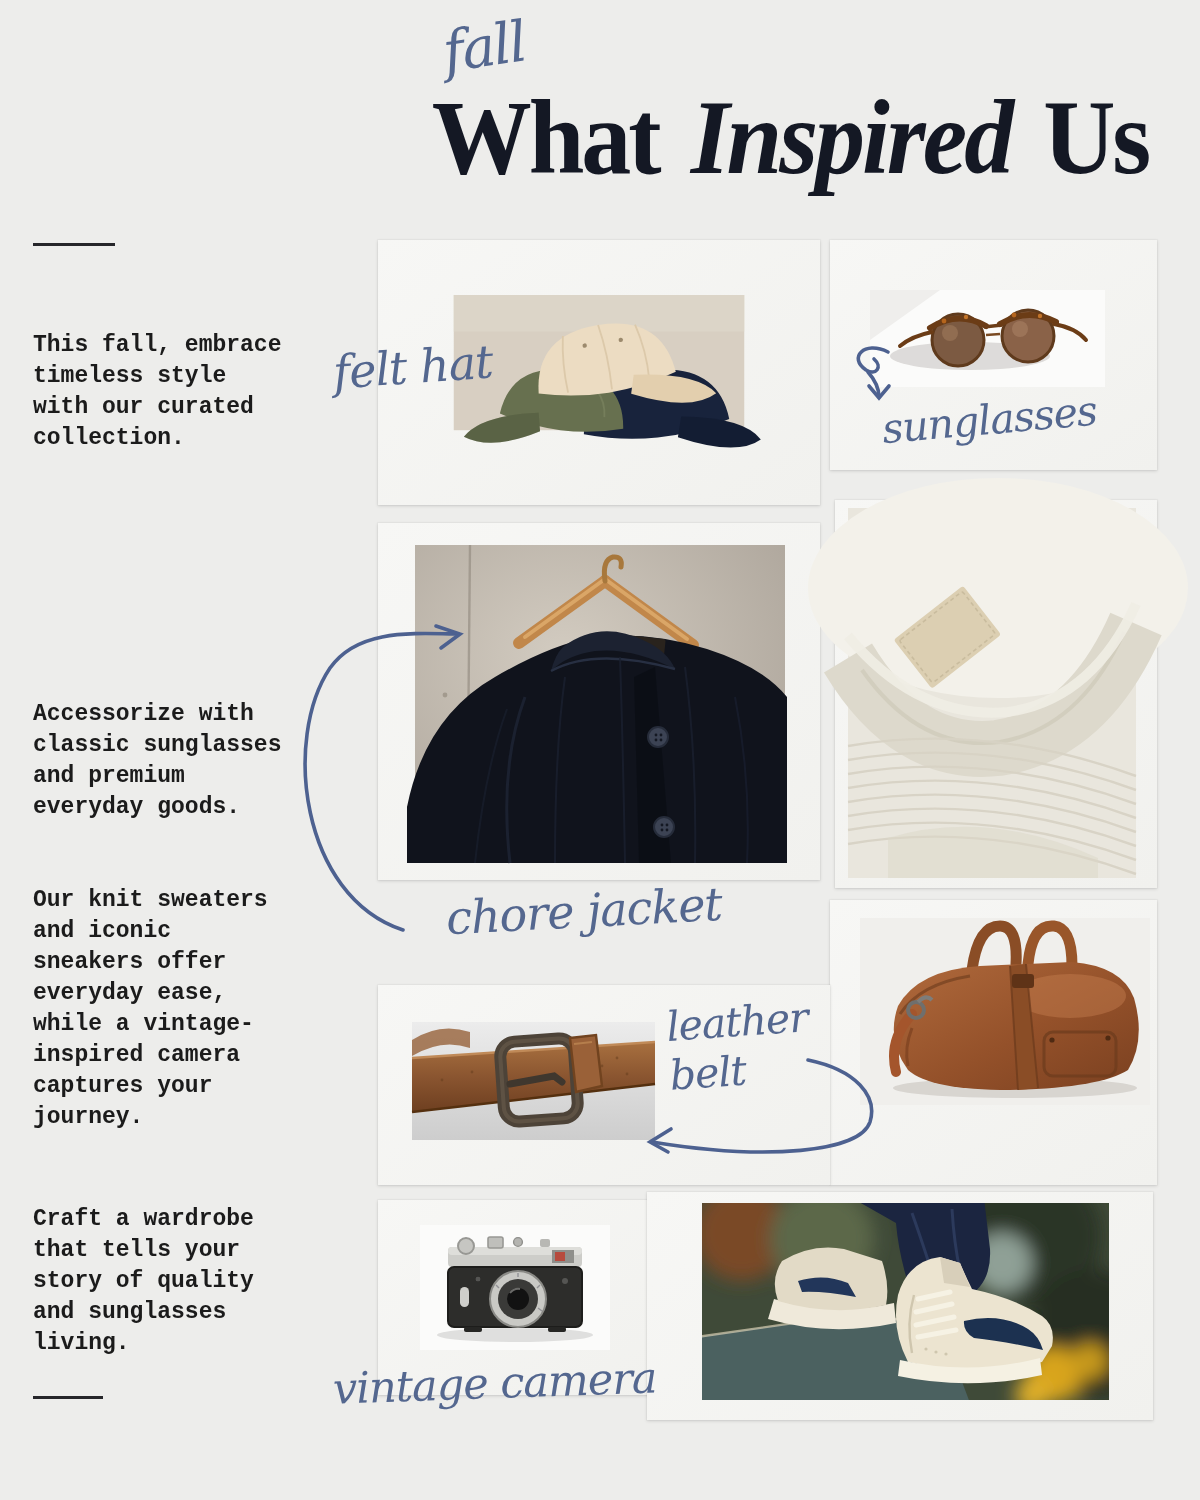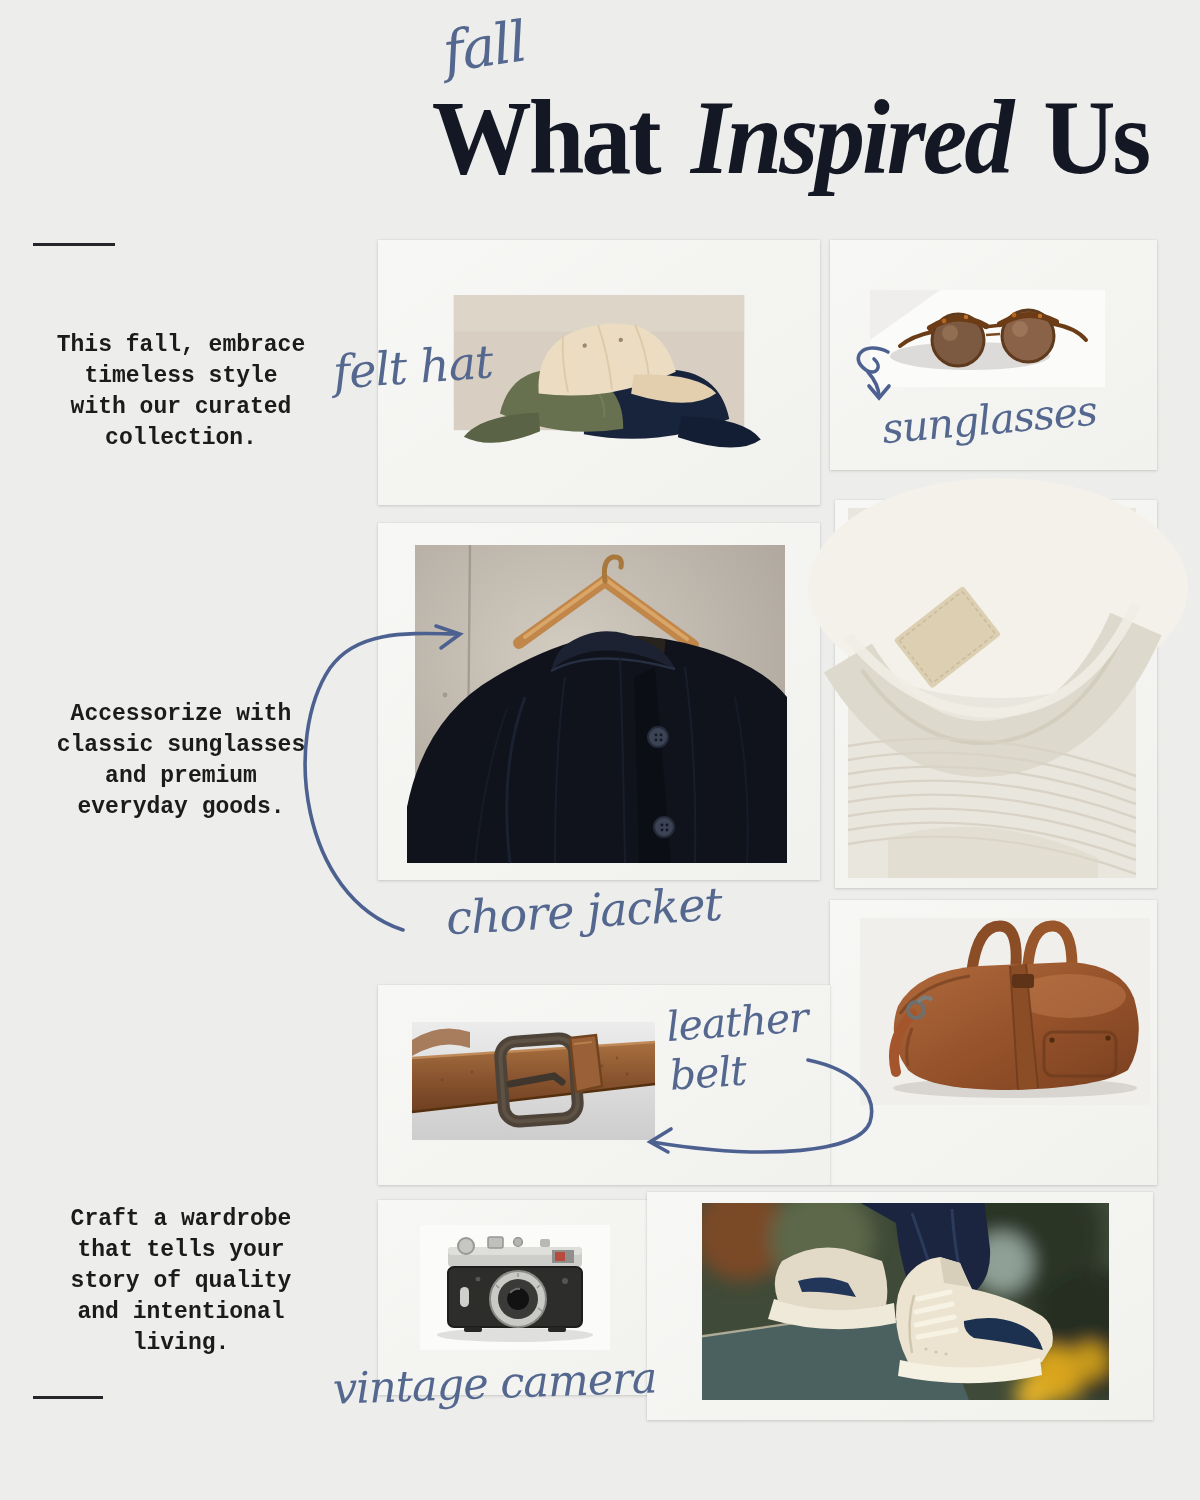--- a/index.html
+++ b/index.html
@@ -12,21 +12,21 @@
   .title{position:absolute;left:390px;top:82px;width:800px;text-align:center;margin:0;
          font-family:"Liberation Serif",serif;font-weight:700;font-size:100px;line-height:1.05;
          color:#141824;letter-spacing:-3px;transform:scaleY(1.06);transform-origin:top center;z-index:10;}
   .title em{font-style:italic;margin:0 .1em;}
   
   .dash{position:absolute;height:3px;background:#26262a;z-index:5;}
   .dash.top{left:33px;top:243px;width:82px;}
   .dash.bottom{left:33px;top:1396px;width:70px;}
   .typeblock{position:absolute;left:33px;width:296px;margin:0;
              font-family:"Liberation Mono","DejaVu Sans Mono",monospace;font-weight:700;
-             font-size:23px;line-height:31px;color:#1b1b1b;white-space:pre-line;z-index:5;text-align:center;}
+             font-size:23px;line-height:31px;color:#1b1b1b;white-space:pre-line;z-index:5;}
   
   .card{position:absolute;background:linear-gradient(145deg,#f7f7f5,#f1f1ee);
         box-shadow:0 1px 3px rgba(70,70,70,.20),0 0 0 1px rgba(0,0,0,.02);z-index:1;}
   .photo{position:absolute;}
   .photo svg{display:block;overflow:visible;}
   
   .script{position:absolute;font-family:"DejaVu Serif",serif;font-style:italic;
           color:#54678f;z-index:40;letter-spacing:-1px;white-space:pre-line;line-height:1.2;}
   .lbl-felt-hat{left:333px;top:340px;font-size:46px;transform:rotate(-4deg);}
   .lbl-sunglasses{left:882px;top:396px;font-size:41px;transform:rotate(-5deg);}
@@ -46,24 +46,32 @@
 
   <div class="dash top"></div>
   <p class="typeblock" style="top:330px">This fall, embrace
 timeless style
 with our curated
 collection.</p>
   <p class="typeblock" style="top:699px">Accessorize with
 classic sunglasses
 and premium
 everyday goods.</p>
+  <p class="typeblock" style="top:885px">Our knit sweaters
+and iconic
+sneakers offer
+everyday ease,
+while a vintage-
+inspired camera
+captures your
+journey.</p>
   <p class="typeblock" style="top:1204px">Craft a wardrobe
 that tells your
 story of quality
-and intentional
+and sunglasses
 living.</p>
   <div class="dash bottom"></div>
 
   <div class="card" style="left:378px;top:240px;width:442px;height:265px">
     <div class="photo" style="left:62px;top:55px;width:318px;height:148px" aria-label="three stacked baseball caps - cream, olive, navy - on beige backdrop">
       <svg width="318" height="148" viewBox="0 0 318 162">
         <rect x="0" y="0" width="318" height="148" fill="#d8cfc2"></rect>
         <rect x="0" y="0" width="318" height="40" fill="#e0d8cb" opacity="0.6"></rect>
 
         <g transform="translate(222,144) rotate(-6)">

